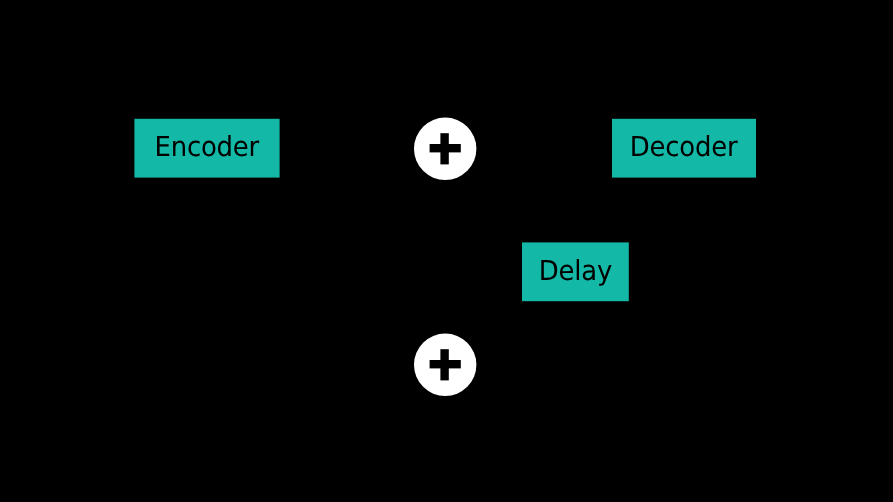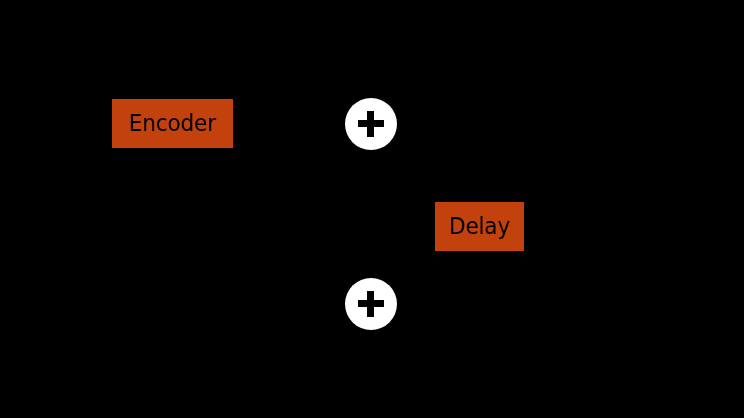--- a/index.html
+++ b/index.html
@@ -15,21 +15,21 @@
     position: relative;
     width: 744px;
     height: 418px;
     background: #000000;
     overflow: hidden;
   }
 
   
   .block {
     position: absolute;
-    background: #c2410c;
+    background: #14b8a6;
     color: #000000;
     display: flex;
     align-items: center;
     justify-content: center;
     box-sizing: border-box;
     line-height: 1;
     white-space: nowrap;
   }
   .block-label {
     font-size: 23px;
@@ -120,20 +120,23 @@
 
   <div class="block" id="block-encoder">
     <span class="block-label">Encoder</span>
   </div>
 
   <div class="sum-node" id="sum-node-top">
     <span class="plus-glyph"></span>
     <span class="sr-only">+</span>
   </div>
 
+  <div class="block" id="block-decoder">
+    <span class="block-label">Decoder</span>
+  </div>
 
   <div class="block" id="block-delay">
     <span class="block-label">Delay</span>
   </div>
 
   <div class="sum-node" id="sum-node-bottom">
     <span class="plus-glyph"></span>
     <span class="sr-only">+</span>
   </div>
 

